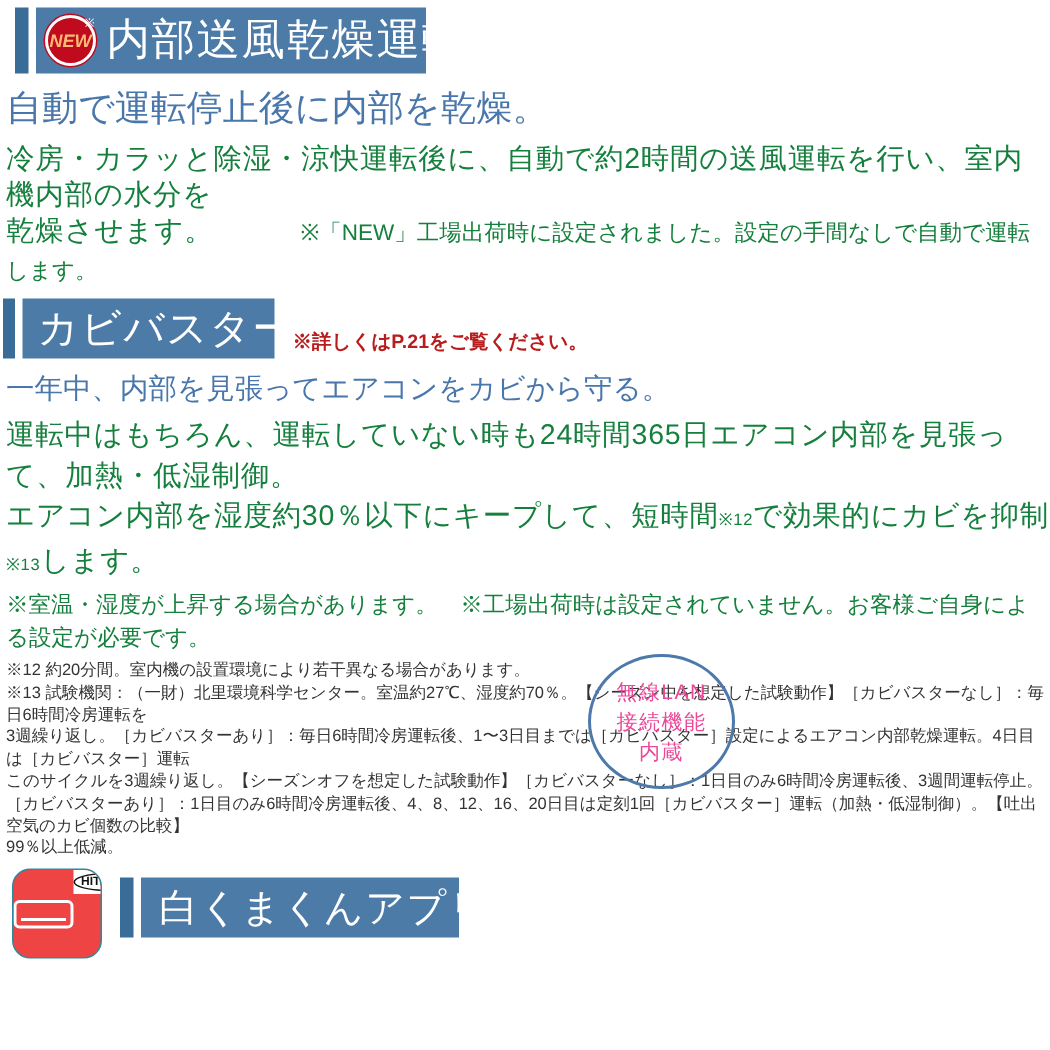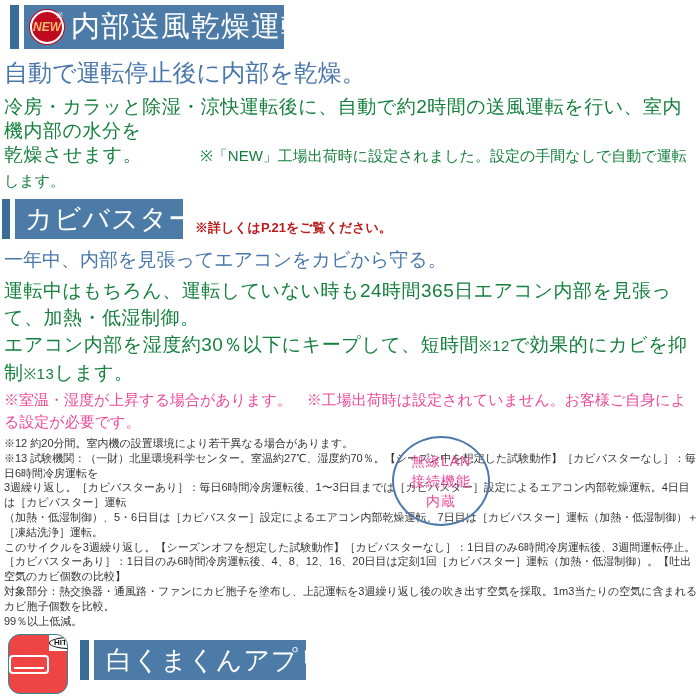--- a/index.html
+++ b/index.html
@@ -38,22 +38,22 @@
   .s3-header .feat-bar { width:212px; font-size:26px; padding:0 8px 0 12px; }
   
   .subtitle { color:#4a77ab; font-weight:500; }
   .s1-subtitle { margin:10px 0 0 4px; font-size:24px; line-height:28px; }
   .s2-subtitle { margin:8px 0 0 4px; font-size:19px; line-height:26px; }
   .body-text { font-size:19px; line-height:24px; color:#15803d; font-weight:500; letter-spacing:0.5px; }
   .s1-body { margin:8px 0 0 4px; }
   .s2-body { margin:4px 0 0 4px; line-height:27px; }
   .inline-note { font-size:15px; font-weight:500; letter-spacing:0; }
   .inline-gap { display:inline-block; width:58px; }
-  .small-ref { font-size:15px; }
-  .mid-note { margin:2px 0 0 4px; font-size:15px; line-height:22px; font-weight:500; color:#ec4899; letter-spacing:0; }
+  .small-ref { font-size:11px; }
+  .mid-note { margin:2px 0 0 4px; font-size:15px; line-height:22px; font-weight:500; color:#15803d; letter-spacing:0; }
   .footnotes { margin:3px 0 0 4px; font-size:11px; line-height:14.8px; color:#333; }
   
   .app-col { width:64px; flex:0 0 auto; }
   .app-icon {
     width:60px; height:60px; border-radius:12px; background:#ef4444;
     border:1px solid #2c8a99; overflow:hidden; display:flex; 
   }
   .app-icon-top { flex:1; display:flex; align-items:center; justify-content:center; }
   .ac-glyph { width:40px; height:19px; border:2px solid #fff; border-radius:4px; position:relative; }
   .ac-glyph::after { content:""; position:absolute; left:3px; right:3px; bottom:3px; border-top:2px solid #fff; }
@@ -101,24 +101,22 @@
   <div class="subtitle s2-subtitle">一年中、内部を見張ってエアコンをカビから守る。</div>
   <div class="body-text s2-body">
     <div>運転中はもちろん、運転していない時も24時間365日エアコン内部を見張って、加熱・低湿制御。</div>
     <div><span>エアコン内部を湿度約30％以下にキープして、短時間</span><span class="small-ref">※12</span><span>で効果的にカビを抑制</span><span class="small-ref">※13</span><span>します。</span></div>
   </div>
   <div class="mid-note">※室温・湿度が上昇する場合があります。　※工場出荷時は設定されていません。お客様ご自身による設定が必要です。</div>
   <div class="footnotes">
     <div>※12 約20分間。室内機の設置環境により若干異なる場合があります。</div>
     <div>※13 試験機関：（一財）北里環境科学センター。室温約27℃、湿度約70％。【シーズン中を想定した試験動作】［カビバスターなし］：毎日6時間冷房運転を</div>
     <div>3週繰り返し。［カビバスターあり］：毎日6時間冷房運転後、1〜3日目までは［カビバスター］設定によるエアコン内部乾燥運転。4日目は［カビバスター］運転</div>
-    <div>（加熱・低湿制御）、5・6日目は［カビバスター］設定によるエアコン内部乾燥運転、7日目は［カビバスター］運転（加熱・低湿制御）＋［凍結洗浄］運転。</div>
     <div>このサイクルを3週繰り返し。【シーズンオフを想定した試験動作】［カビバスターなし］：1日目のみ6時間冷房運転後、3週間運転停止。</div>
     <div>［カビバスターあり］：1日目のみ6時間冷房運転後、4、8、12、16、20日目は定刻1回［カビバスター］運転（加熱・低湿制御）。【吐出空気のカビ個数の比較】</div>
-    <div>対象部分：熱交換器・通風路・ファンにカビ胞子を塗布し、上記運転を3週繰り返し後の吹き出す空気を採取。1m3当たりの空気に含まれるカビ胞子個数を比較。</div>
     <div>99％以上低減。</div>
   </div>
 
   <div class="s3-row">
     <div class="app-col">
       <div class="app-icon">
         <div class="app-icon-top">
           <div class="ac-glyph"></div>
         </div>
         <div class="app-icon-bottom">

